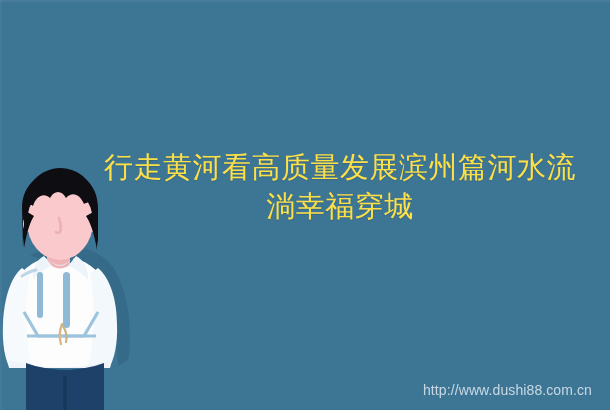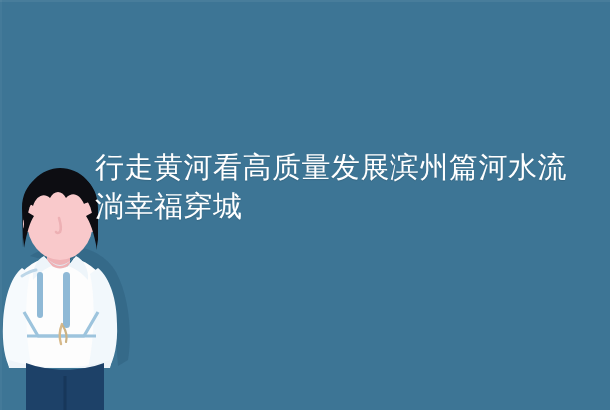--- a/index.html
+++ b/index.html
@@ -31,28 +31,29 @@
     background: rgba(255,255,255,0.04);
     pointer-events: none;
   }
 
   
   .headline {
     position: absolute;
     left: 95px;
     top: 148px;
     width: 490px;
-    color: #ffffff;
+    color: #fde047;
     font-size: 29px;
     line-height: 39px;
     letter-spacing: 0.5px;
     font-weight: 400;
     white-space: normal;
     word-break: break-all;
     text-shadow: 0 1px 1px rgba(0,0,0,0.12);
+    text-align: center;
   }
 
   
   .watermark {
     position: absolute;
     right: 18px;
     bottom: 12px;
     color: rgba(233,240,245,0.80);
     font-size: 14px;
     letter-spacing: 0.1px;
@@ -134,14 +135,15 @@
 
       <path d="M9 200 C40 210, 80 210, 110 200 L110 208 L9 208 Z" fill="#eef4f9"></path>
 
       <path d="M26 203 L26 250 L104 250 L104 203 C80 212, 50 212, 26 203 Z" fill="#1d4168"></path>
       <line x1="65" y1="216" x2="65" y2="250" stroke="#17375a" stroke-width="3"></line>
     </svg>
   </div>
 
   <div class="headline">行走黄河看高质量发展滨州篇河水流淌幸福穿城</div>
 
+  <div class="watermark">http://www.dushi88.com.cn</div>
 
 </div>
 
 </body></html>

